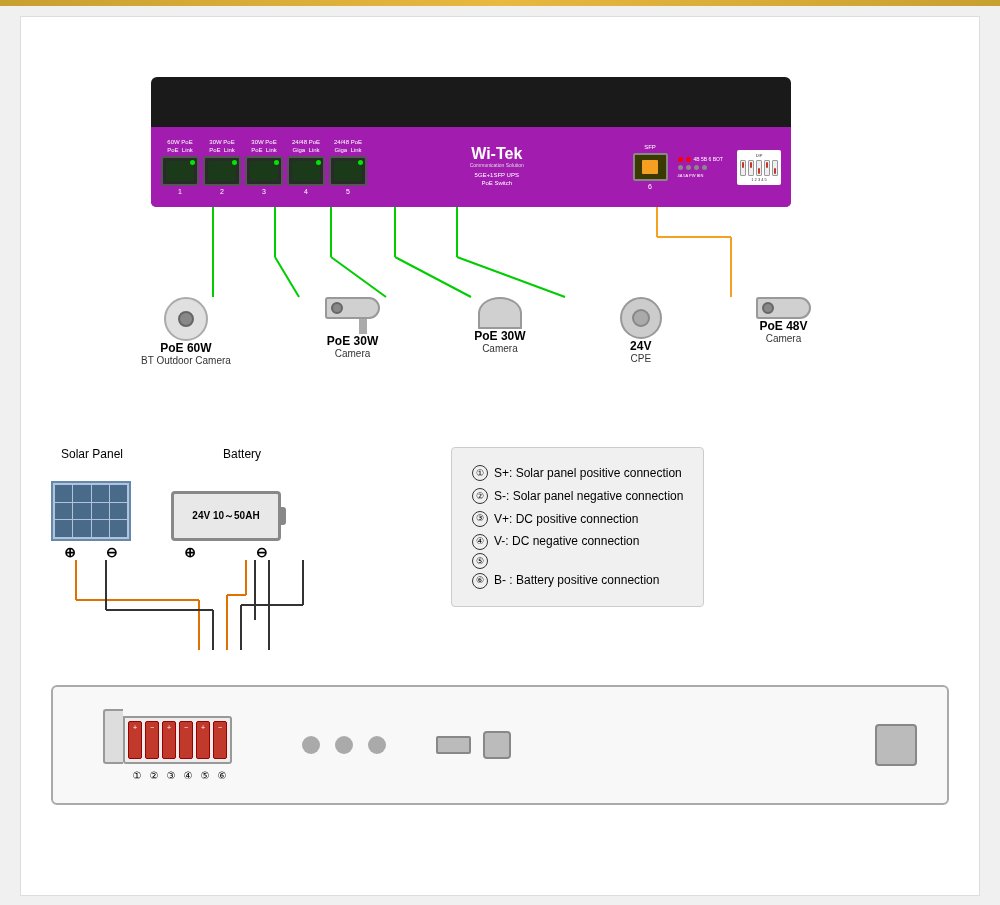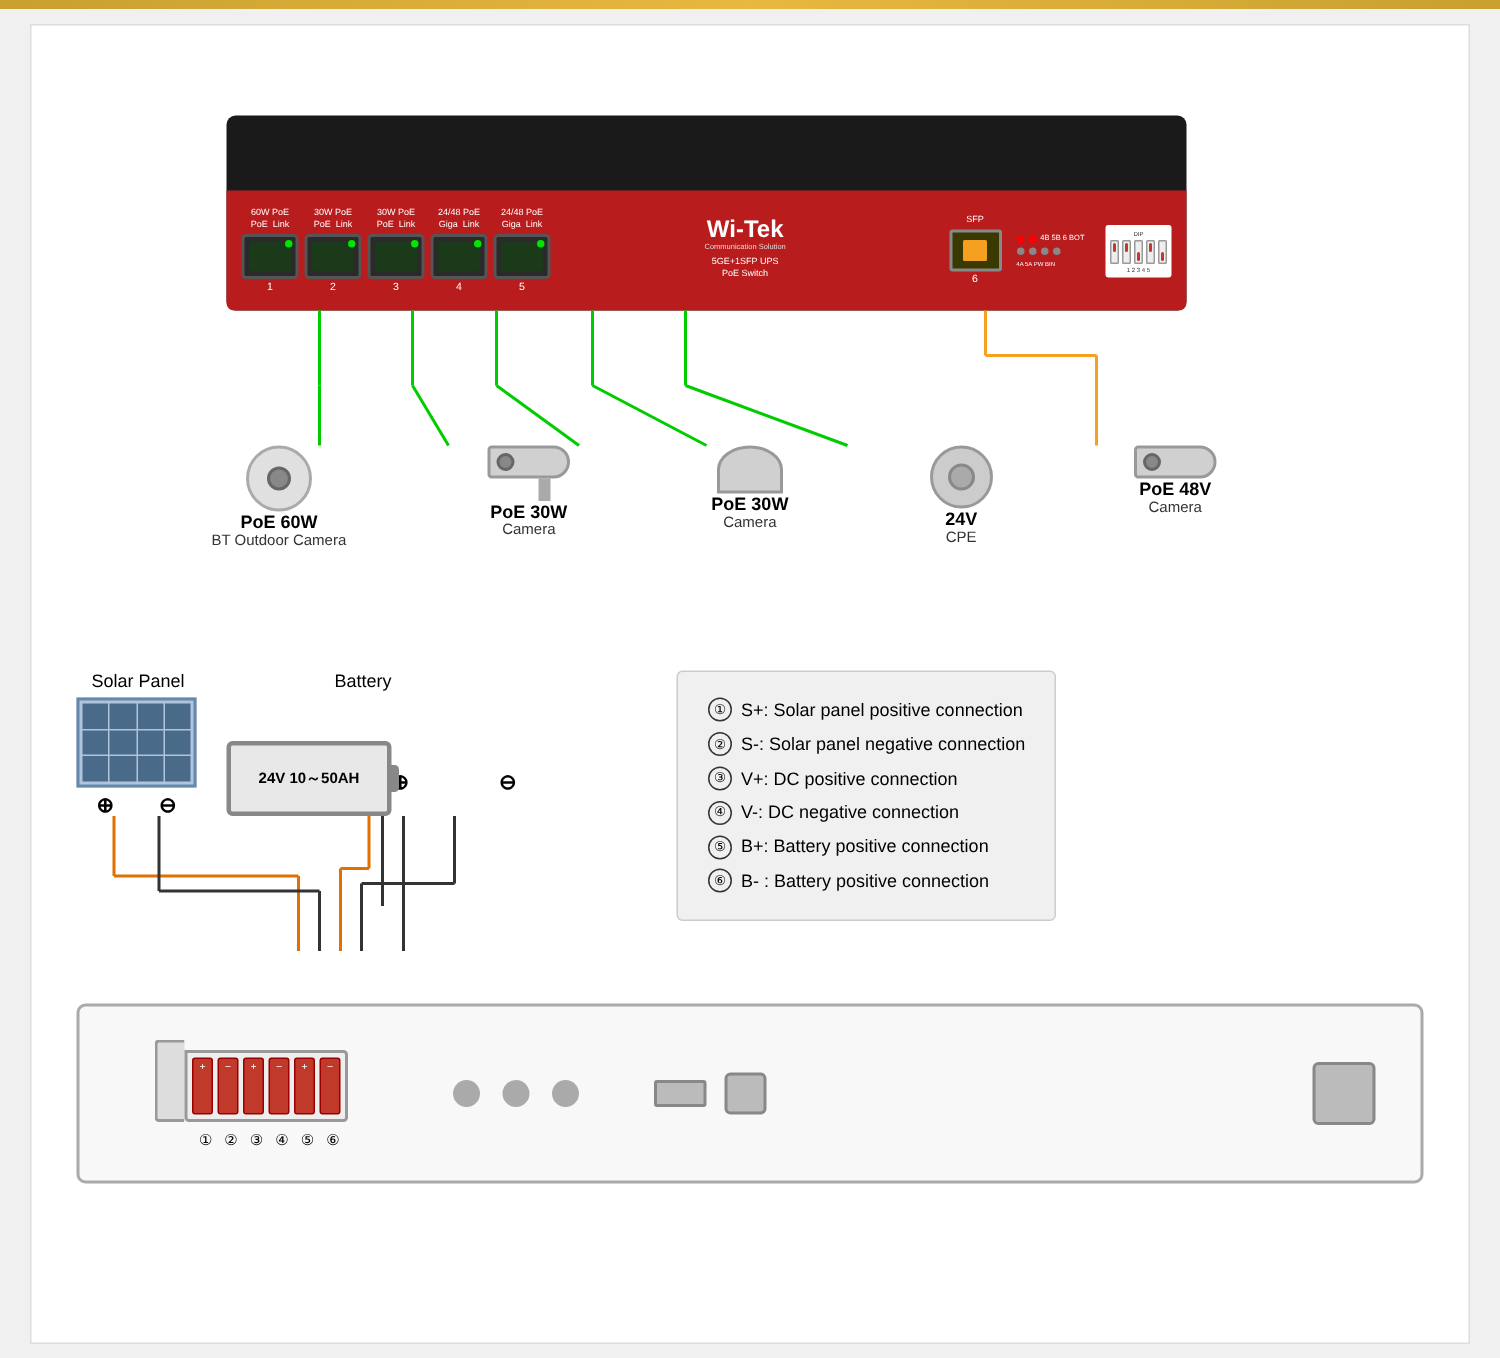--- a/index.html
+++ b/index.html
@@ -59,21 +59,21 @@
       flex-direction: column;
       justify-content: flex-end;
       padding-bottom: 8px;
     }
     .switch-front {
       position: absolute;
       bottom: 0;
       left: 0;
       right: 0;
       height: 80px;
-      background: #b91c1c;
+      background: #a21caf;
       border-radius: 0 0 5px 5px;
       display: flex;
       align-items: center;
       padding: 0 10px;
       gap: 4px;
     }
     .port-group {
       display: flex;
       flex-direction: column;
       align-items: center;
@@ -384,21 +384,21 @@
       </div>
 
     </div>
   </div>
 
   <div class="bottom-section">
     <div class="bottom-top-row">
 
       <div style="display:flex;flex-direction:column;align-items:flex-start;width:360px;">
 
-        <div style="display:flex;gap:60px;margin-bottom:4px;padding-left:10px;">
+        <div style="display:flex;gap:60px;margin-bottom:20px;padding-left:10px;">
           <span style="font-size:12px;">Solar Panel</span>
           <span style="font-size:12px;margin-left:40px;">Battery</span>
         </div>
 
         <div style="display:flex;gap:20px;align-items:flex-end;">
 
           <div style="display:flex;flex-direction:column;align-items:center;">
             <div style="width:80px;height:60px;background:#b0c4de;border:2px solid #6688aa;display:grid;grid-template-columns:repeat(4,1fr);grid-template-rows:repeat(3,1fr);gap:1px;padding:2px;">
               <div style="background:#4a6a8a;"></div>
                 <div style="background:#4a6a8a;"></div>
@@ -412,21 +412,21 @@
                 <div style="background:#4a6a8a;"></div>
                 <div style="background:#4a6a8a;"></div>
                 <div style="background:#4a6a8a;"></div>
             </div>
             <div style="display:flex;gap:30px;margin-top:3px;">
               <span style="font-size:14px;font-weight:bold;">⊕</span>
               <span style="font-size:14px;font-weight:bold;">⊖</span>
             </div>
           </div>
 
-          <div style="display:flex;flex-direction:row;align-items:center;">
+          <div style="display:flex;flex-direction:column;align-items:center;margin-left:20px;">
             <div style="position:relative;width:110px;height:50px;background:#e8e8e8;border:3px solid #888;border-radius:4px;display:flex;align-items:center;justify-content:center;">
               <span style="font-size:10px;font-weight:bold;">24V 10～50AH</span>
               <div style="position:absolute;right:-8px;top:50%;transform:translateY(-50%);width:6px;height:18px;background:#888;border-radius:0 3px 3px 0;"></div>
             </div>
             <div style="display:flex;gap:60px;margin-top:3px;">
               <span style="font-size:14px;font-weight:bold;">⊕</span>
               <span style="font-size:14px;font-weight:bold;">⊖</span>
             </div>
           </div>
         </div>
@@ -470,21 +470,20 @@
         <div class="legend-item">
           <span class="circle-num">③</span>
           <span>V+: DC positive connection</span>
         </div>
         <div class="legend-item">
           <span class="circle-num">④</span>
           <span>V-: DC negative connection</span>
         </div>
         <div class="legend-item">
           <span class="circle-num">⑤</span>
-          <span>B+: Battery positive connection</span>
         </div>
         <div class="legend-item">
           <span class="circle-num">⑥</span>
           <span>B- : Battery positive connection</span>
         </div>
       </div>
     </div>
 
     <div class="device-box">
 

